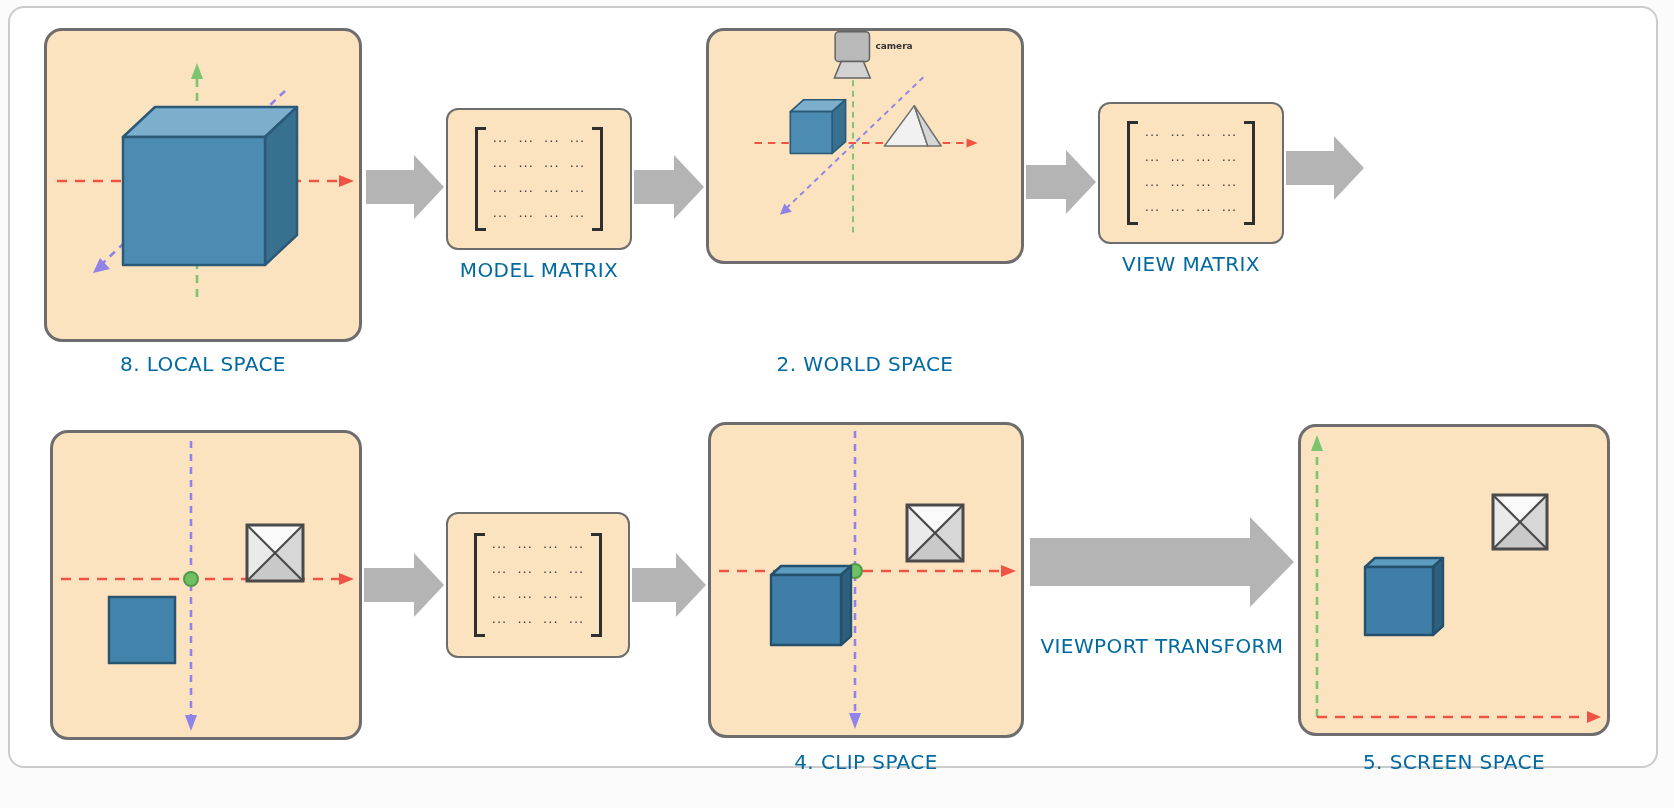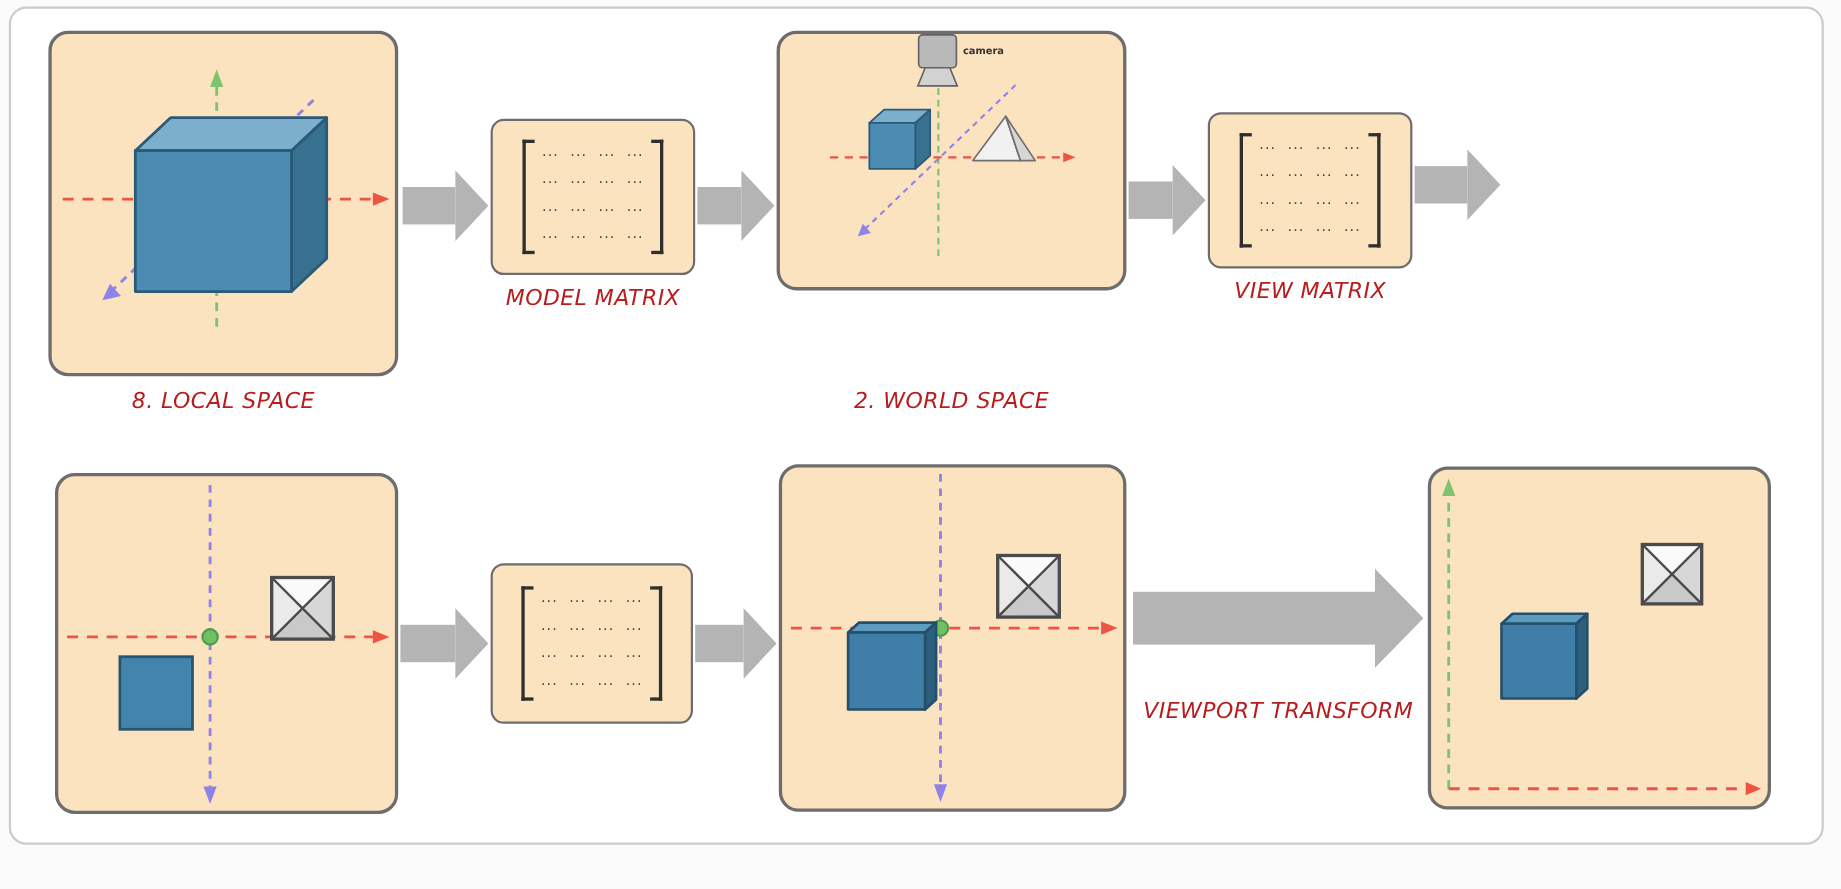--- a/index.html
+++ b/index.html
@@ -29,23 +29,22 @@
       border: 3px solid #6d6d6d;
       border-radius: 18px;
       box-sizing: border-box;
       overflow: hidden;
     }
     .panel svg { display: block; width: 100%; height: 100%; }
     .label {
       position: absolute;
       text-align: center;
       font-size: 20px;
-      color: #b91c1c;
+      color: #0369a1;
       letter-spacing: 0.4px;
-      font-style: italic;
     }
     .matrix-box {
       position: absolute;
       background: #fce3bf;
       border: 2.5px solid #6d6d6d;
       border-radius: 12px;
       box-sizing: border-box;
       display: flex;
       align-items: center;
       justify-content: center;
@@ -243,20 +242,21 @@
         <line x1="252" y1="80" x2="196" y2="136" stroke="#4a4a4a" stroke-width="2.2"></line>
         <rect x="196" y="80" width="56" height="56" fill="none" stroke="#4a4a4a" stroke-width="3"></rect>
       </g>
       <g stroke="#24506b" stroke-width="2.4" stroke-linejoin="round">
         <polygon points="60,150 130,150 140,141 70,141" fill="#5b9cc0"></polygon>
         <polygon points="130,150 140,141 140,211 130,220" fill="#2d607f"></polygon>
         <rect x="60" y="150" width="70" height="70" fill="#3f7ea7"></rect>
       </g>
     </svg>
   </div>
+  <div class="label" style="left:708px;top:750px;width:316px;">4. CLIP SPACE</div>
 
   <div class="h-arrow big" style="left:1030px;top:517px;width:264px;">
     <div class="shaft"></div>
     <div class="head"></div>
   </div>
   <div class="label" style="left:1016px;top:634px;width:292px;">VIEWPORT TRANSFORM</div>
 
   <div class="panel" style="left:1298px;top:424px;width:312px;height:312px;">
     <svg viewBox="0 0 306 306">
       <line class="ax g" x1="16" y1="290" x2="16" y2="18"></line>
@@ -272,14 +272,15 @@
         <line x1="246" y1="68" x2="192" y2="122" stroke="#4a4a4a" stroke-width="2.2"></line>
         <rect x="192" y="68" width="54" height="54" fill="none" stroke="#4a4a4a" stroke-width="3"></rect>
       </g>
       <g stroke="#24506b" stroke-width="2.4" stroke-linejoin="round">
         <polygon points="64,140 132,140 142,131 74,131" fill="#5b9cc0"></polygon>
         <polygon points="132,140 142,131 142,199 132,208" fill="#2d607f"></polygon>
         <rect x="64" y="140" width="68" height="68" fill="#3f7ea7"></rect>
       </g>
     </svg>
   </div>
+  <div class="label" style="left:1298px;top:750px;width:312px;">5. SCREEN SPACE</div>
 
 </div>
 
 </body></html>

